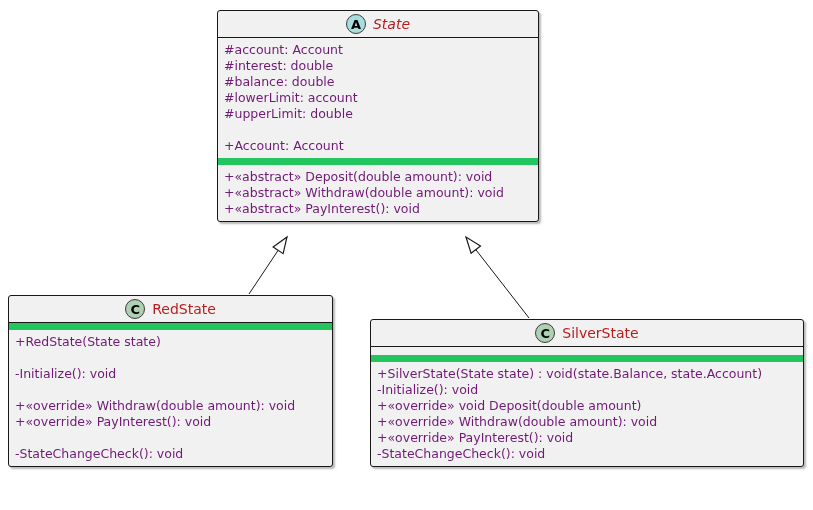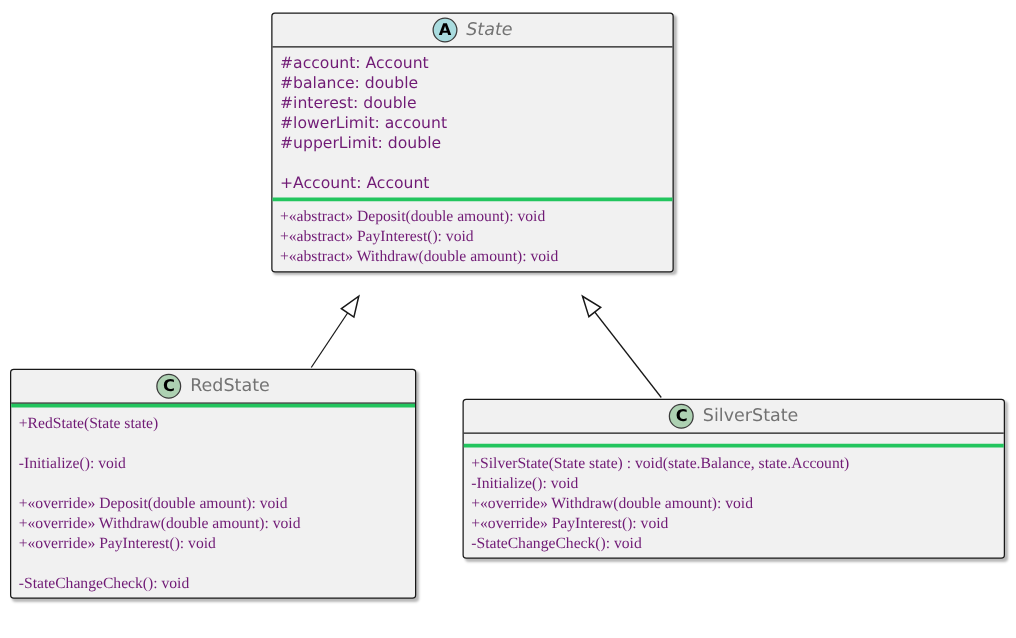--- a/index.html
+++ b/index.html
@@ -43,27 +43,27 @@
     justify-content: center;
     font-size: 13px;
     font-weight: bold;
     color: #000;
     flex: 0 0 auto;
   }
   .abstract-circle { background: #A9DCDF; }
   .class-circle    { background: #ADD1B2; }
   .class-title {
     font-size: 14px;
-    color: #737373;
+    color: #b91c1c;
   }
   .uml-class.abstract .class-title { font-style: italic; }
   .section {
     padding: 4px 6px;
   }
-  .section.methods { border-top: 3px solid #22c55e; font-family: Liberation Serif, serif; }
+  .section.methods { border-top: 7px solid #22c55e; }
   .member-line {
     font-size: 12.5px;
     line-height: 16px;
     min-height: 16px;
     white-space: nowrap;
     color: #701a75;
   }
   
   #class-state  { left: 217px; top: 10px;  width: 322px; }
   #class-red    { left: 8px;   top: 295px; width: 325px; }
@@ -85,60 +85,60 @@
     <line x1="529" y1="318" x2="466" y2="237" stroke="#181818" stroke-width="1" marker-end="url(#tri)"></line>
   </svg>
 
   <div id="class-state" class="uml-class abstract">
     <div class="class-header">
       <span class="circle-icon abstract-circle">A</span>
       <span class="class-title">State</span>
     </div>
     <div class="section attributes">
         <div class="member-line">#account: Account</div>
+        <div class="member-line">#interest: double</div>
         <div class="member-line">#balance: double</div>
-        <div class="member-line">#interest: double</div>
         <div class="member-line">#lowerLimit: account</div>
         <div class="member-line">#upperLimit: double</div>
         <div class="member-line"></div>
         <div class="member-line">+Account: Account</div>
       </div>
     <div class="section methods">
         <div class="member-line">+«abstract» Deposit(double amount): void</div>
+        <div class="member-line">+«abstract» Withdraw(double amount): void</div>
         <div class="member-line">+«abstract» PayInterest(): void</div>
-        <div class="member-line">+«abstract» Withdraw(double amount): void</div>
       </div>
   </div>
 
   <div id="class-red" class="uml-class">
     <div class="class-header">
       <span class="circle-icon class-circle">C</span>
       <span class="class-title">RedState</span>
     </div>
     <div class="section methods">
         <div class="member-line">+RedState(State state)</div>
         <div class="member-line"></div>
         <div class="member-line">-Initialize(): void</div>
         <div class="member-line"></div>
-        <div class="member-line">+«override» Deposit(double amount): void</div>
         <div class="member-line">+«override» Withdraw(double amount): void</div>
         <div class="member-line">+«override» PayInterest(): void</div>
         <div class="member-line"></div>
         <div class="member-line">-StateChangeCheck(): void</div>
       </div>
   </div>
 
   <div id="class-silver" class="uml-class">
     <div class="class-header">
       <span class="circle-icon class-circle">C</span>
       <span class="class-title">SilverState</span>
     </div>
     <div class="section attributes"></div>
     <div class="section methods">
         <div class="member-line">+SilverState(State state) : void(state.Balance, state.Account)</div>
         <div class="member-line">-Initialize(): void</div>
+        <div class="member-line">+«override» void Deposit(double amount)</div>
         <div class="member-line">+«override» Withdraw(double amount): void</div>
         <div class="member-line">+«override» PayInterest(): void</div>
         <div class="member-line">-StateChangeCheck(): void</div>
       </div>
   </div>
 
 </div>
 
 </body></html>

